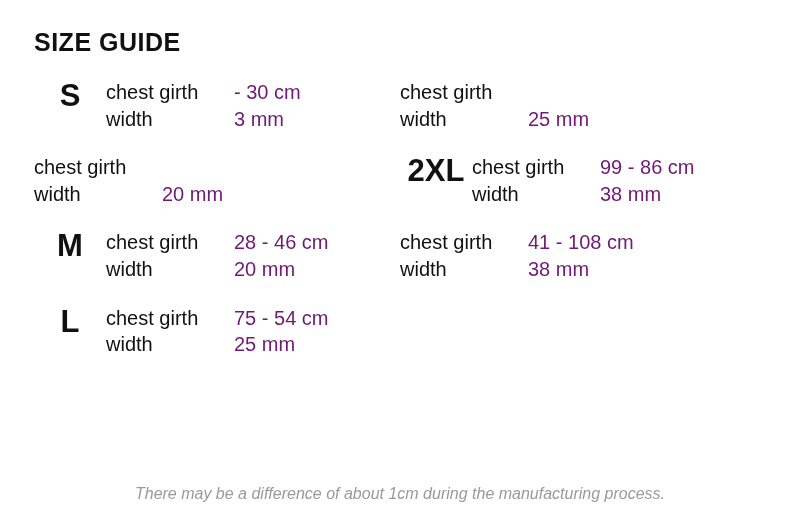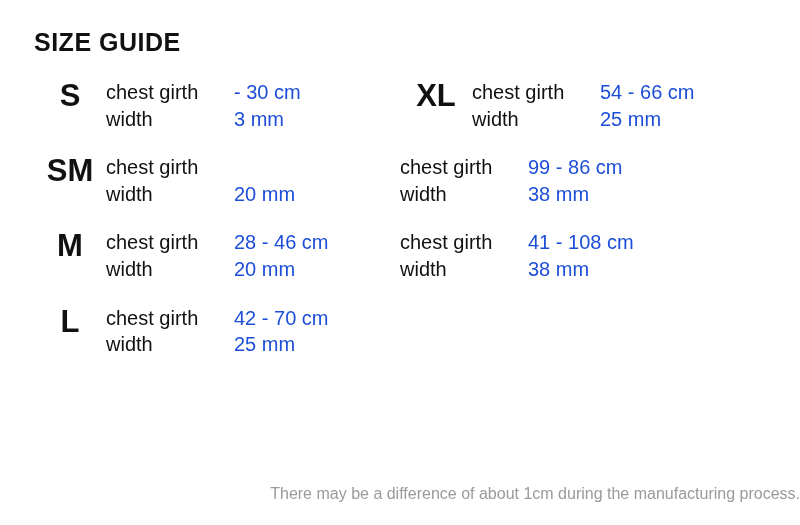--- a/index.html
+++ b/index.html
@@ -68,31 +68,32 @@
     line-height: 1.33;
   }
   .row-key {
     width: 128px;
     flex: 0 0 128px;
     font-size: 20px;
     color: #111111;
   }
   .row-val {
     font-size: 20px;
-    color: #1d4ed8;
+    color: #701a75;
     white-space: nowrap;
   }
   .footnote {
     position: absolute;
     left: 0;
     right: 0;
     bottom: 22px;
-    text-align: right;
+    text-align: center;
     font-size: 16px;
     color: #9a9a9a;
+    font-style: italic;
   }
 </style>
 </head>
 <body>
 
 <div class="page">
 
   <div class="title">SIZE GUIDE</div>
 
   <div class="columns">
@@ -107,21 +108,20 @@
             <div class="row-val">- 30 cm</div>
           </div>
           <div class="row">
             <div class="row-key">width</div>
             <div class="row-val">3 mm</div>
           </div>
         </div>
       </div>
 
       <div class="size-block">
-        <div class="size-label">SM</div>
         <div class="size-rows">
           <div class="row">
             <div class="row-key">chest girth</div>
           </div>
           <div class="row">
             <div class="row-key">width</div>
             <div class="row-val">20 mm</div>
           </div>
         </div>
       </div>
@@ -138,48 +138,47 @@
             <div class="row-val">20 mm</div>
           </div>
         </div>
       </div>
 
       <div class="size-block">
         <div class="size-label">L</div>
         <div class="size-rows">
           <div class="row">
             <div class="row-key">chest girth</div>
-            <div class="row-val">42 - 70 cm</div>
+            <div class="row-val">75 - 54 cm</div>
           </div>
           <div class="row">
             <div class="row-key">width</div>
             <div class="row-val">25 mm</div>
           </div>
         </div>
       </div>
 
     </div>
 
     <div class="col col-right">
 
       <div class="size-block">
-        <div class="size-label">XL</div>
-        <div class="size-rows">
-          <div class="row">
-            <div class="row-key">chest girth</div>
-            <div class="row-val">54 - 66 cm</div>
+        <div class="size-rows">
+          <div class="row">
+            <div class="row-key">chest girth</div>
           </div>
           <div class="row">
             <div class="row-key">width</div>
             <div class="row-val">25 mm</div>
           </div>
         </div>
       </div>
 
       <div class="size-block">
+        <div class="size-label">2XL</div>
         <div class="size-rows">
           <div class="row">
             <div class="row-key">chest girth</div>
             <div class="row-val">99 - 86 cm</div>
           </div>
           <div class="row">
             <div class="row-key">width</div>
             <div class="row-val">38 mm</div>
           </div>
         </div>

